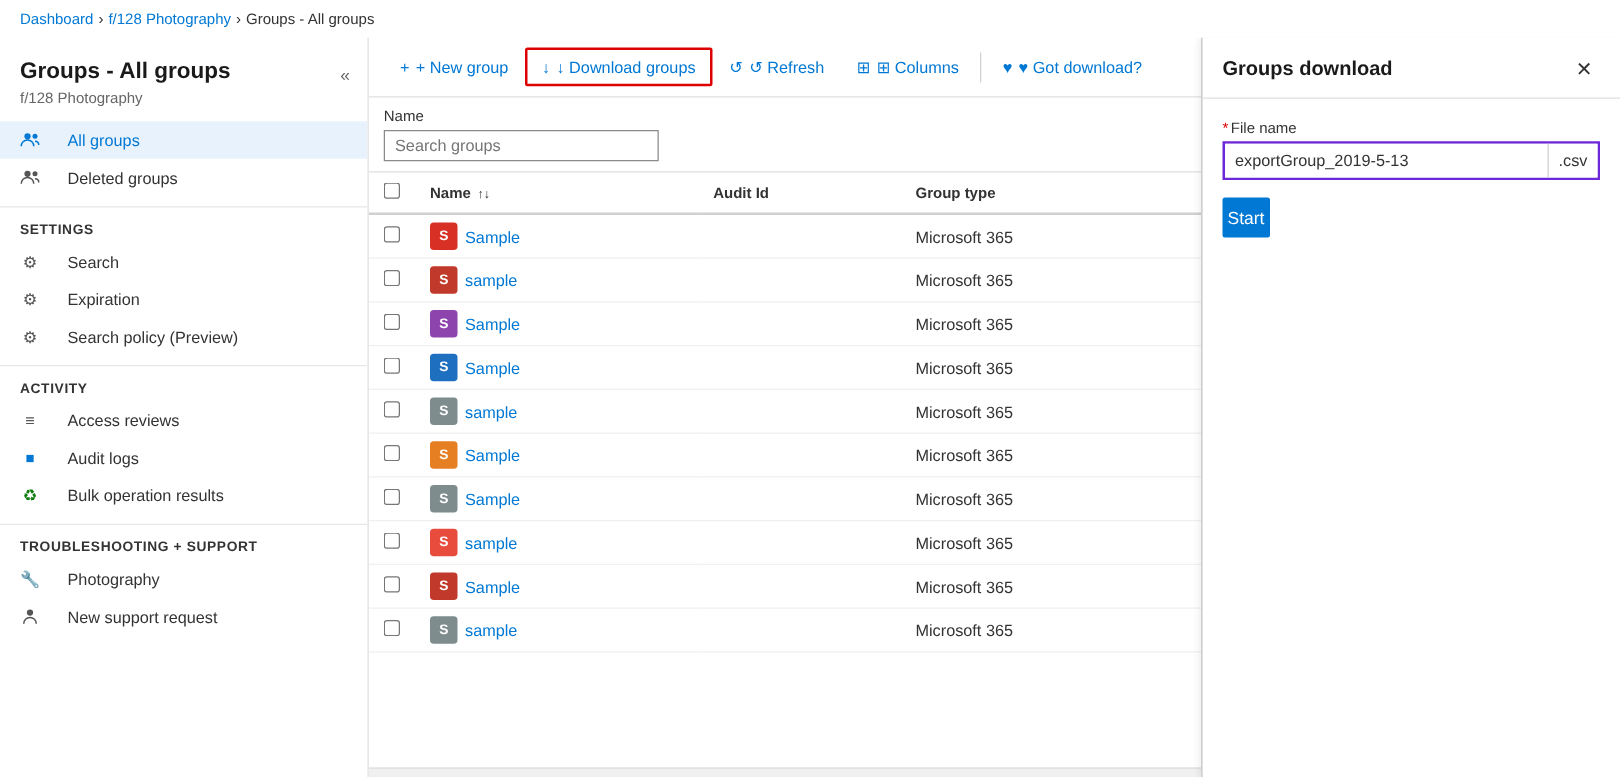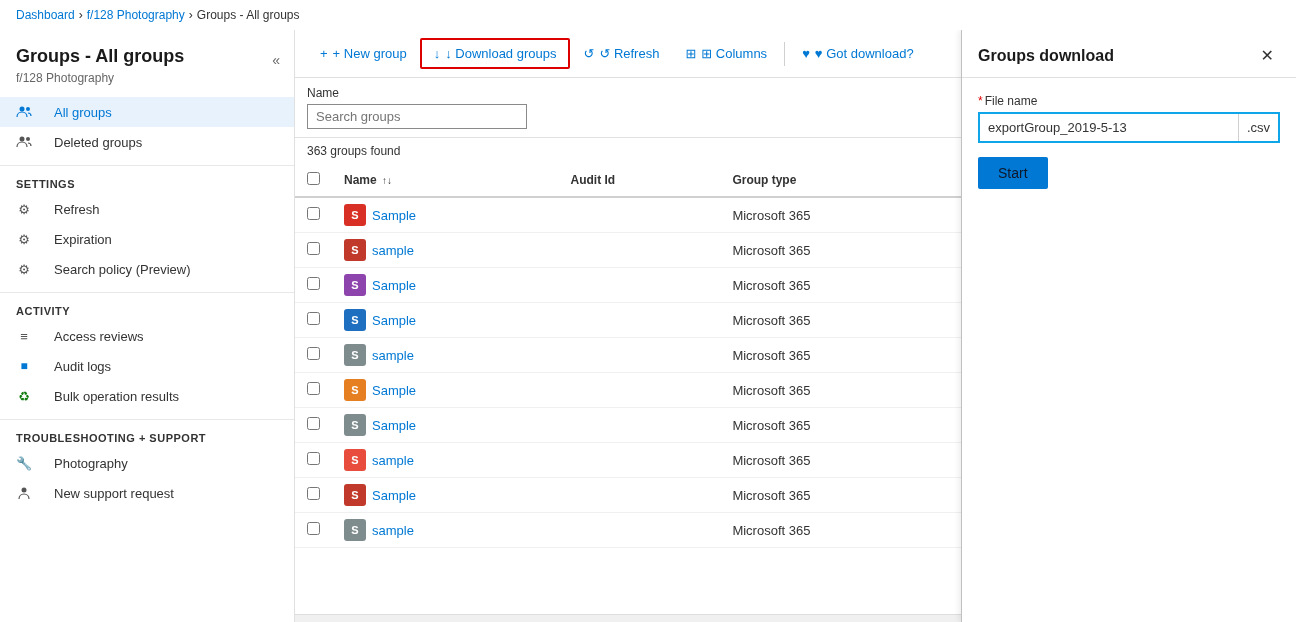--- a/index.html
+++ b/index.html
@@ -53,25 +53,25 @@
 
     
     .right-panel { width: 335px; min-width: 335px; border-left: 1px solid #c0c0c0; background: #fff; display: flex; flex-direction: column; padding: 0; box-shadow: -2px 0 6px rgba(0,0,0,0.08); }
     .right-panel-header { display: flex; align-items: center; justify-content: space-between; padding: 14px 16px 10px; border-bottom: 1px solid #e0e0e0; }
     .right-panel-title { font-size: 16px; font-weight: 600; color: #1a1a1a; }
     .close-btn { background: none; border: none; cursor: pointer; font-size: 16px; color: #333; padding: 2px 6px; }
 
     .right-panel-body { padding: 16px; flex: 1; }
     .field-label { font-size: 12px; color: #333; margin-bottom: 4px; }
     .required-star { color: #d00; margin-right: 2px; }
-    .filename-row { display: flex; align-items: center; gap: 0; border: 2px solid #0ea5e9; }
+    .filename-row { display: flex; align-items: center; gap: 0; border: 2px solid #6d28d9; }
     .filename-input { border: none; padding: 6px 8px; font-size: 13px; flex: 1; outline: none; color: #333; }
     .filename-ext { padding: 6px 8px; color: #333; font-size: 13px; background: #fff; border-left: 1px solid #d0d0d0; }
 
-    .start-btn { background: #0078d4; color: #0f172a; border: none; padding: 8px 20px; font-size: 14px; cursor: pointer; margin-top: 14px; border-radius: 2px; }
+    .start-btn { background: #0078d4; color: #ffffff; border: none; padding: 8px 4px; font-size: 14px; cursor: pointer; margin-top: 14px; border-radius: 2px; }
 
     
     .icon-users { color: #0078d4; }
     .icon-gear { color: #555; }
 
     .sort-icon { font-size: 10px; margin-left: 2px; }
 
     .scrollbar-hint { height: 8px; background: #f0f0f0; border-top: 1px solid #ddd; }
   </style>
 </head>
@@ -113,21 +113,21 @@
           <circle cx="12" cy="5" r="2" fill="#555"></circle>
           <path d="M12 9c1.7 0 3 1.3 3 3" stroke="#555" stroke-width="1.2" fill="none"></path>
         </svg>
       </span>
       <span>Deleted groups</span>
     </div>
 
     <div class="sidebar-section">Settings</div>
     <div class="sidebar-item">
       <span class="icon icon-gear">⚙</span>
-      <span>Refresh</span>
+      <span>Search</span>
     </div>
     <div class="sidebar-item">
       <span class="icon icon-gear">⚙</span>
       <span>Expiration</span>
     </div>
     <div class="sidebar-item">
       <span class="icon icon-gear">⚙</span>
       <span>Search policy (Preview)</span>
     </div>
 
@@ -185,21 +185,20 @@
         <span style="color:#0078d4;">♥</span>
         <span>♥ Got download?</span>
       </button>
     </div>
 
     <div class="filter-bar">
       <div class="filter-label">Name</div>
       <input class="filter-input" type="text" placeholder="Search groups" style="">
     </div>
 
-    <div class="results-count">363 groups found</div>
 
     <div class="table-container">
       <table>
         <thead>
           <tr>
             <th class="checkbox-cell">
               <input type="checkbox" style="">
             </th>
             <th>Name <span class="sort-icon">↑↓</span></th>
             <th>Audit Id</th>

